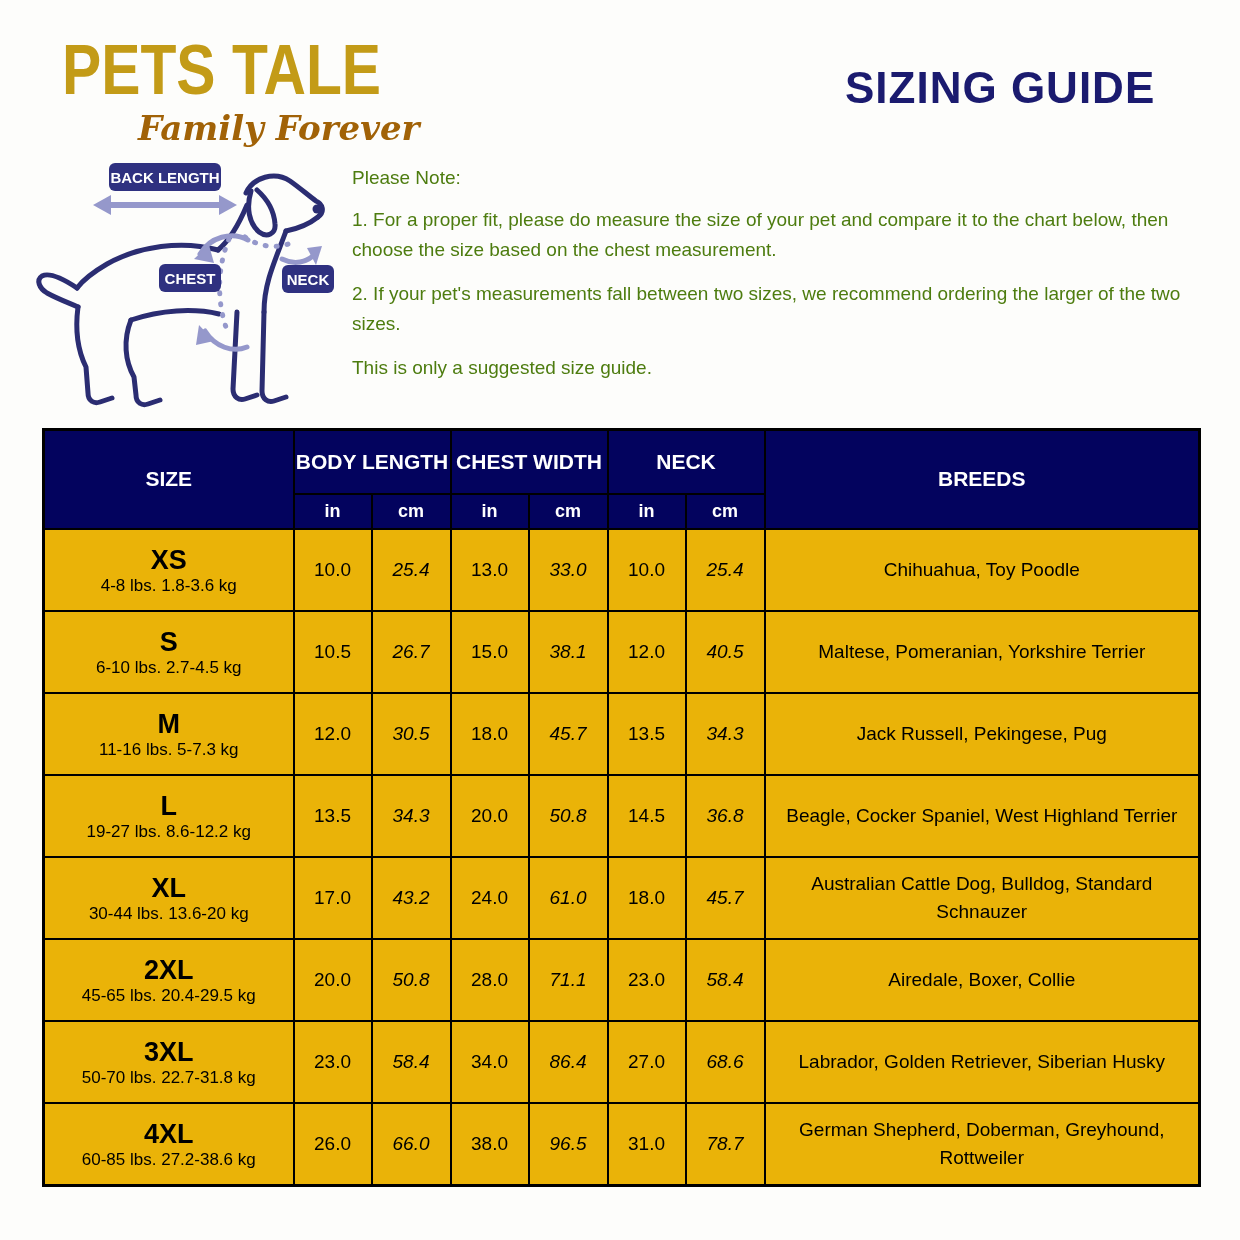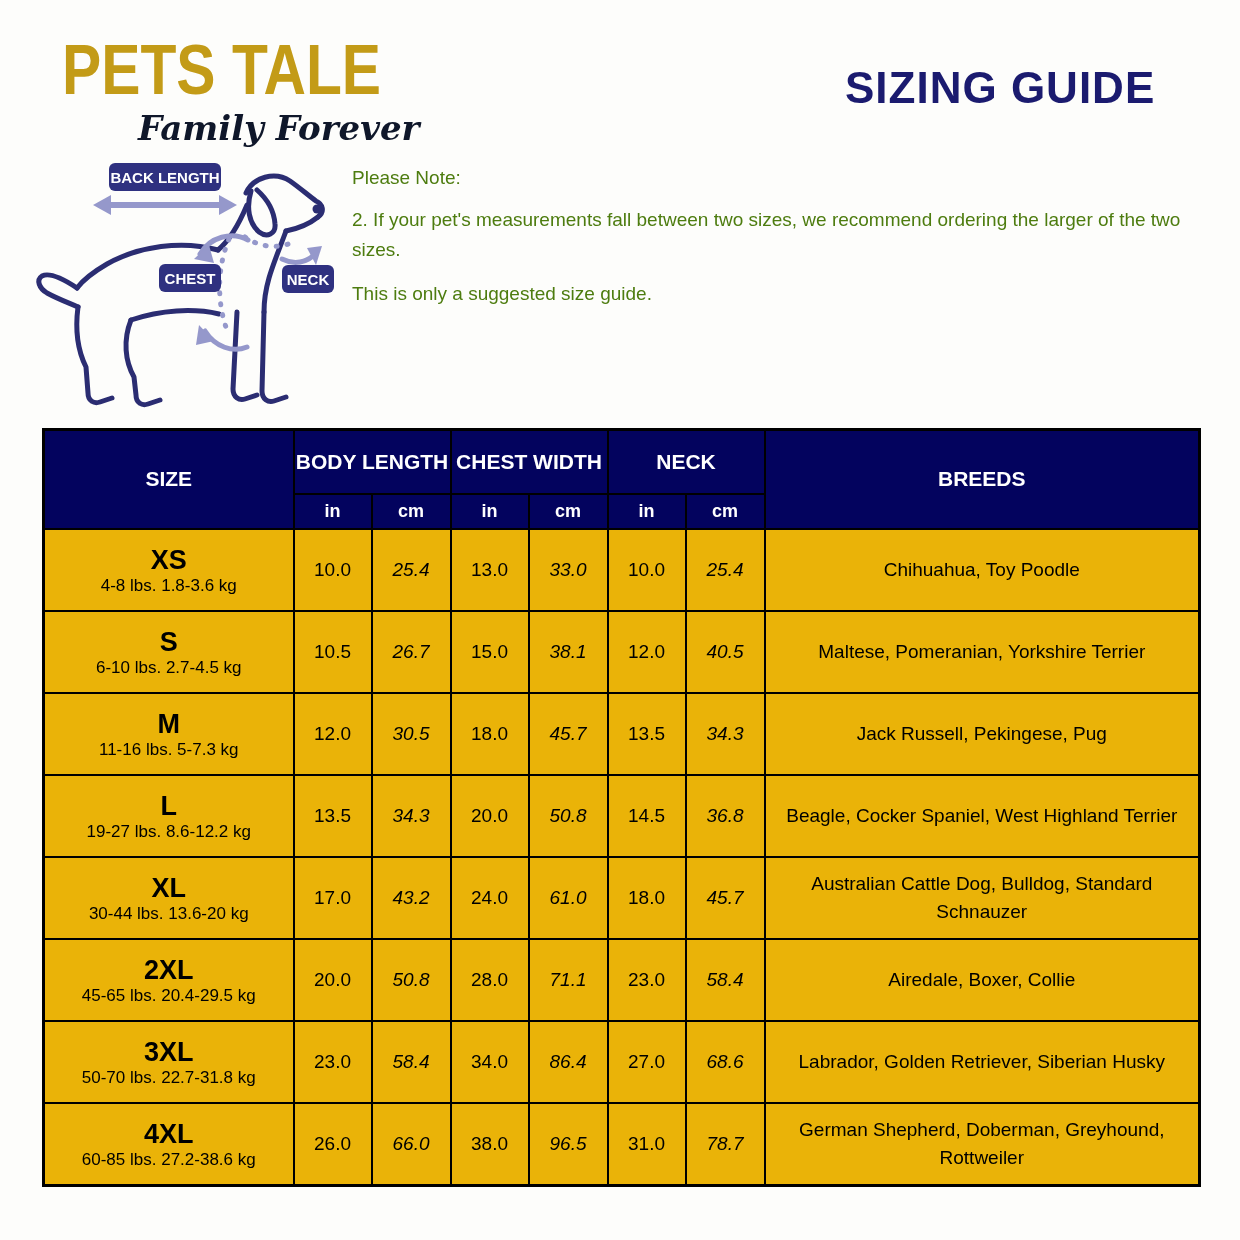--- a/index.html
+++ b/index.html
@@ -13,21 +13,21 @@
   
   .logo-main {
     position:absolute; left:62px; top:30px;
     font-size:70px; font-weight:bold; color:#C39B17;
     letter-spacing:0px; white-space:nowrap;
     transform:scaleX(0.84); transform-origin:left top;
   }
   .logo-tagline {
     position:absolute; left:138px; top:108px;
     font-family:"DejaVu Serif", serif; font-style:italic; font-weight:bold;
-    font-size:34px; color:#0f172a; white-space:nowrap;
+    font-size:34px; color:#a16207; white-space:nowrap;
   }
   .doc-title {
     position:absolute; left:845px; top:38px; width:370px;
     font-size:44px; font-weight:bold; color:#1B1B6F; letter-spacing:1px;
     line-height:1.0; white-space:nowrap;
   }
   .doc-title .t2 { margin-top:28px; }
   
   .notes {
     position:absolute; left:352px; top:163px; width:872px;
@@ -128,20 +128,21 @@
     </g>
     <g>
       <rect x="249" y="112" width="52" height="28" rx="6" fill="#2F3180"></rect>
       <text x="275" y="132" font-size="15">NECK</text>
     </g>
   </g>
 </svg>
 
 <div class="notes">
   <p class="note-heading">Please Note:</p>
+  <p>1. For a proper fit, please do measure the size of your pet and compare it to the chart below, then choose the size based on the chest measurement.</p>
   <p>2. If your pet's measurements fall between two sizes, we recommend ordering the larger of the two sizes.</p>
   <p>This is only a suggested size guide.</p>
 </div>
 
 <table class="size-table">
   <colgroup>
     <col style="width:250px">
       <col style="width:78px">
       <col style="width:79px">
     <col style="width:78px">

